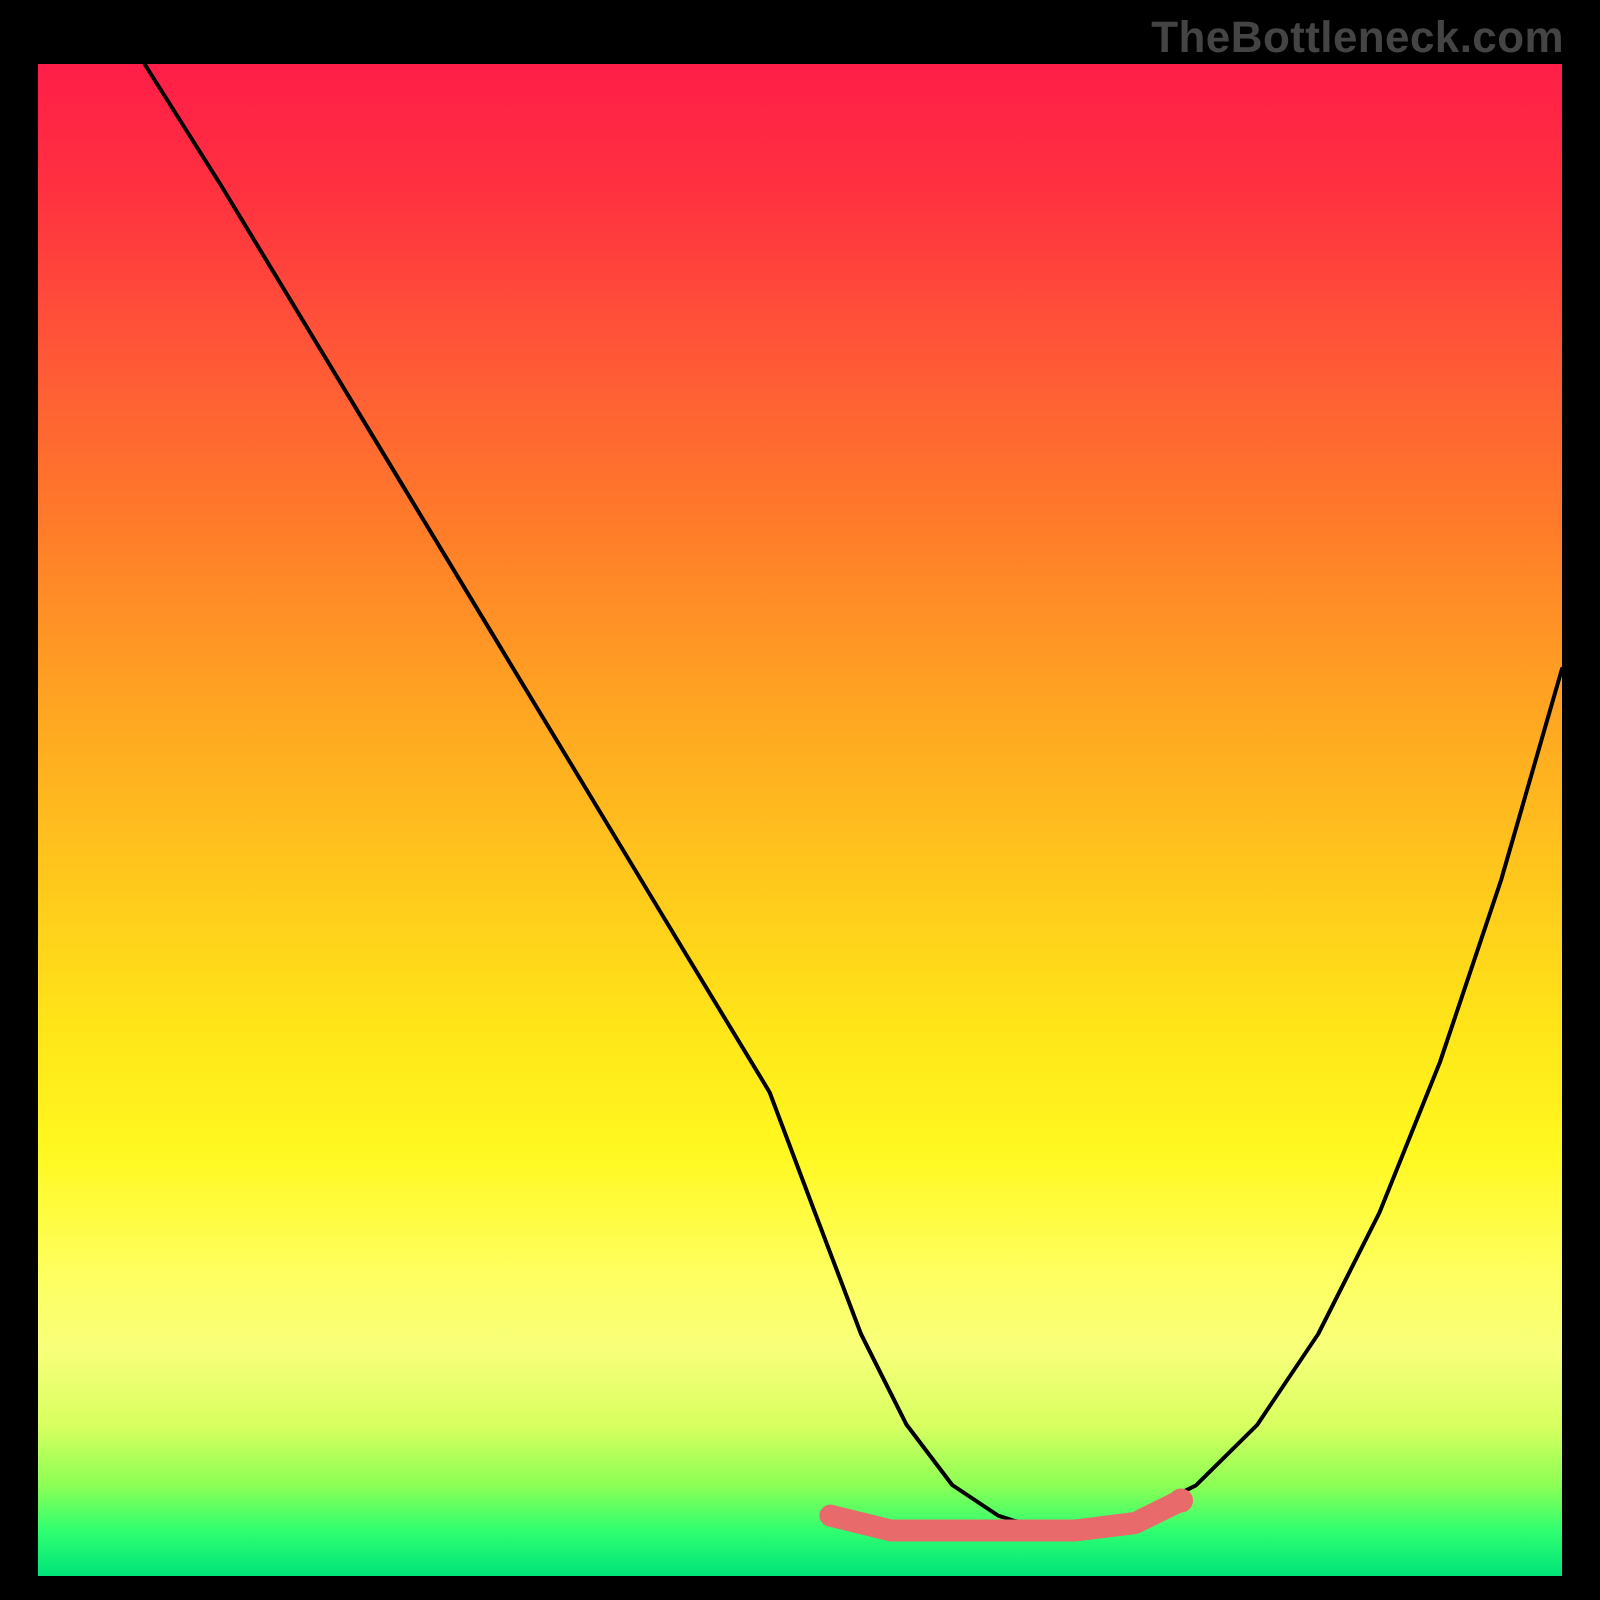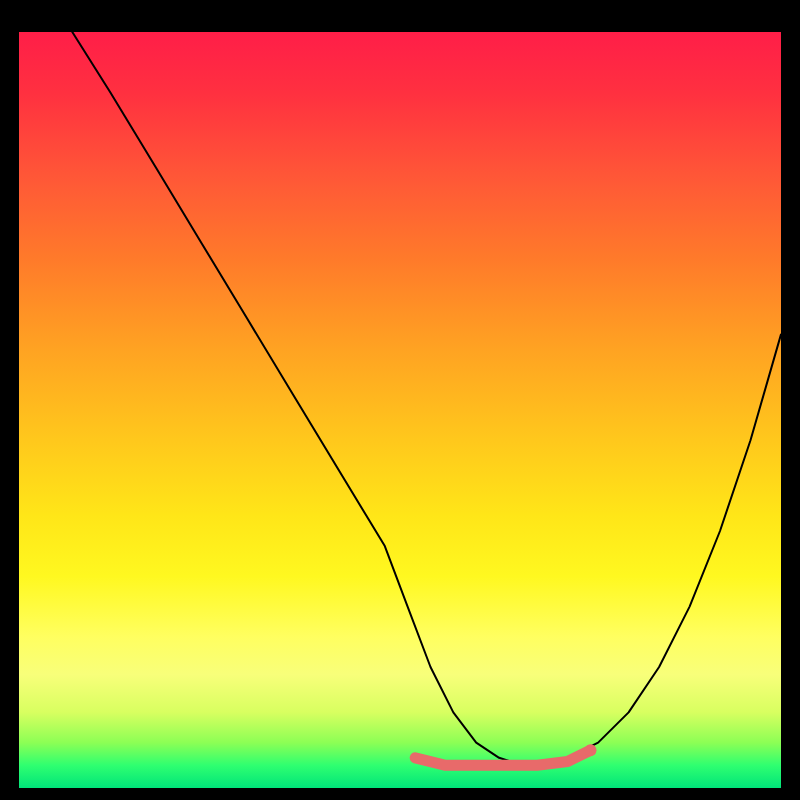--- a/index.html
+++ b/index.html
@@ -59,20 +59,21 @@
     left: 0;
     width: 762px;
     height: 756px;
     overflow: visible;
   }
 </style>
 </head>
 <body>
 
 <div class="frame">
+  <div class="attribution">TheBottleneck.com</div>
 
   <div class="plot">
     <svg class="curve" viewBox="0 0 762 756" preserveAspectRatio="none">
       <path id="main-curve" fill="none" stroke="#000" stroke-width="2" stroke-linecap="round" stroke-linejoin="round" d="M53.3 0.0 L91.4 60.5 L137.2 136.1 L182.9 211.7 L228.6 287.3 L274.3 362.9 L320.0 438.5 L365.8 514.1 L388.6 574.6 L411.5 635.0 L434.3 680.4 L457.2 710.6 L480.1 725.8 L502.9 733.3 L525.8 733.3 L548.6 725.8 L579.1 710.6 L609.6 680.4 L640.1 635.0 L670.6 574.6 L701.0 499.0 L731.5 408.2 L762.0 302.4"></path>
       <path id="marker-band" fill="none" stroke="#e86a6a" stroke-width="11" stroke-linecap="round" stroke-linejoin="round" d="M396.2 725.8 L426.7 733.3 L457.2 733.3 L487.7 733.3 L518.2 733.3 L548.6 729.5 L571.5 718.2"></path>
       <circle id="marker-end" r="6" fill="#e86a6a" cx="571.5" cy="718.2"></circle>
     </svg>
   </div>
 </div>
 

